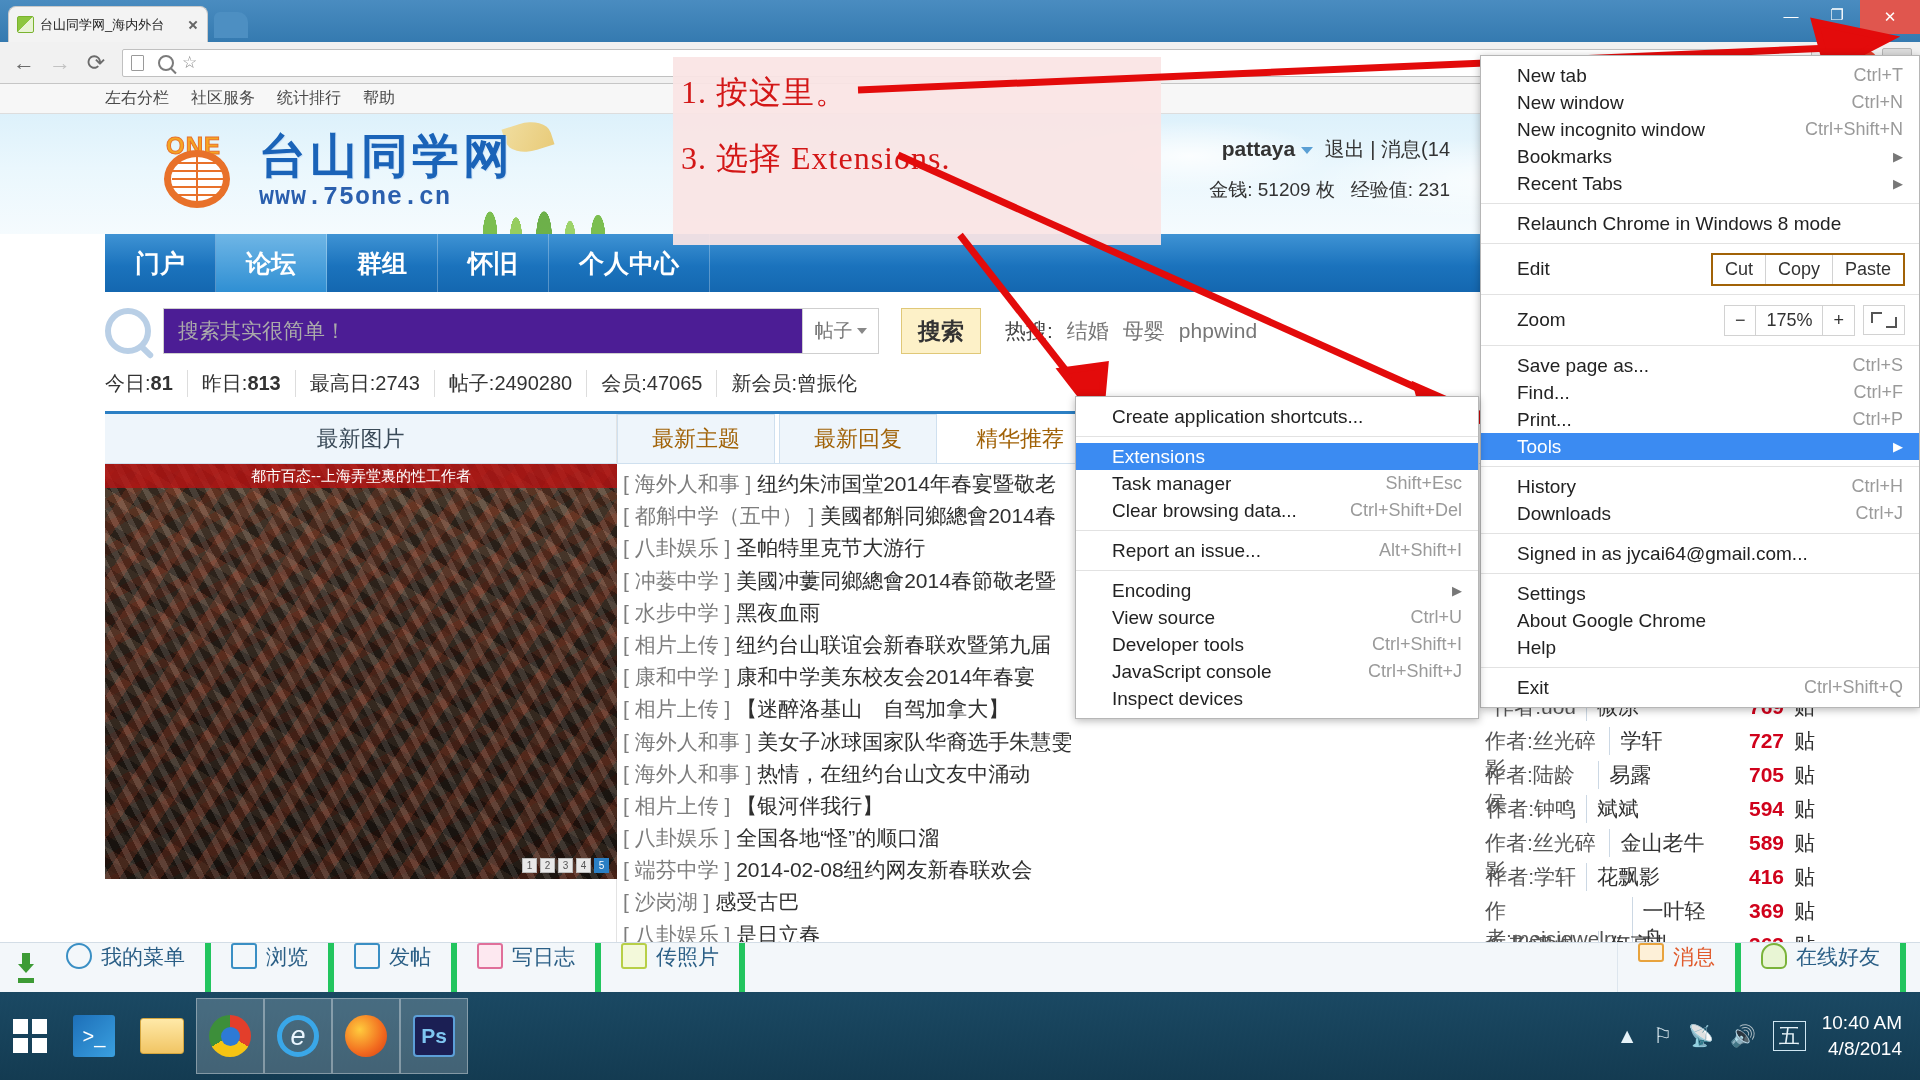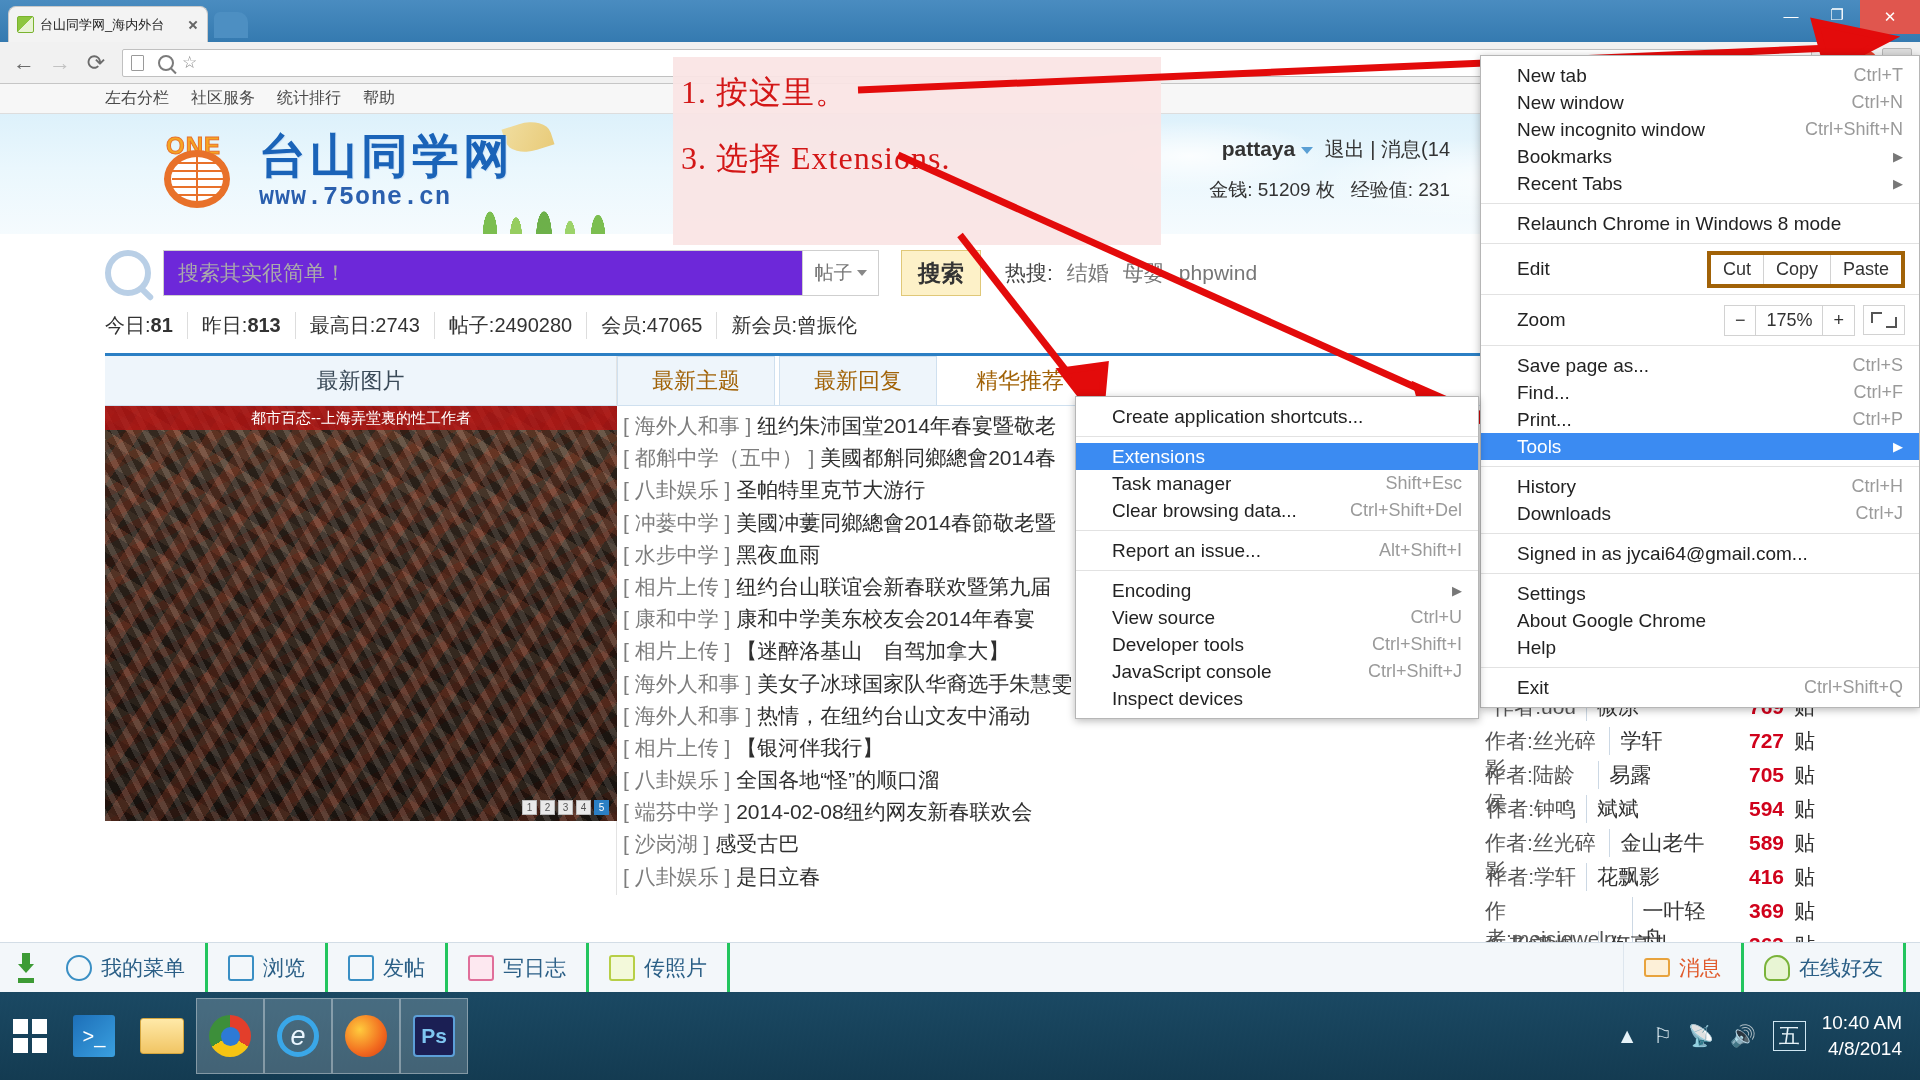--- a/index.html
+++ b/index.html
@@ -155,21 +155,21 @@
   .mainnav .navitem{
     display:flex;align-items:center;padding:0 30px;color:#fff;font-size:25px;font-weight:bold;
     border-right:1px solid rgba(255,255,255,.28);
   }
   .mainnav .navitem.active{background:linear-gradient(180deg,#6fb6e6,#2f8fd3);}
   
   .searchrow{margin:16px 105px 0;display:flex;align-items:center;}
   .magnifier{width:46px;height:46px;border:6px solid #b9cfe6;border-radius:50%;position:relative;flex:none;margin-right:12px;}
   .magnifier::after{content:"";position:absolute;right:-10px;bottom:-6px;width:18px;height:6px;
                     background:#b9cfe6;border-radius:3px;transform:rotate(45deg);}
-  .searchbox{flex:none;width:640px;height:46px;border:1px solid #cfcfcf;background:#6d28d9;
+  .searchbox{flex:none;width:640px;height:46px;border:1px solid #cfcfcf;background:#4c1d95;
              display:flex;align-items:center;padding:0 14px;font-size:21px;color:#aaa;}
   .searchtype{width:76px;height:46px;border:1px solid #cfcfcf;border-left:none;background:#fff;
               display:flex;align-items:center;justify-content:center;font-size:19px;color:#777;}
   .searchtype .tcaret{display:inline-block;width:0;height:0;margin-left:4px;
     border-left:5px solid transparent;border-right:5px solid transparent;border-top:6px solid #888;}
   .searchbtn{margin-left:22px;width:80px;height:46px;background:#fdf1c8;border:1px solid #e0c878;
              display:flex;align-items:center;justify-content:center;font-size:23px;font-weight:bold;color:#333;}
   .hotsearch{margin-left:24px;font-size:21px;color:#555;display:flex;gap:14px;align-items:baseline;}
   .hotsearch .hs-label{color:#444;}
   .hotsearch .hs-item{color:#777;}
@@ -232,38 +232,38 @@
   #main-menu{right:0;top:55px;width:440px;padding:6px 0;}
   .mi{height:27px;display:flex;align-items:center;padding:0 16px 0 36px;white-space:nowrap;}
   .mi .lbl{flex:1;}
   .mi .acc{color:#9a9a9a;font-size:18px;}
   .mi .sub-arrow{color:#777;font-size:13px;margin-left:10px;}
   .mi.sel{background:#3b8bf2;color:#fff;}
   .mi.sel .sub-arrow{color:#fff;}
   .msep{height:1px;background:#e2e2e2;margin:6px 0;}
   .mi-row{height:38px;display:flex;align-items:center;padding:0 14px 0 36px;}
   .mi-row .lbl{flex:1;}
-  .btn-grp{display:flex;border:4px solid #a16207;}
+  .btn-grp{display:flex;border:2px solid #a16207;}
   .btn-grp div{padding:4px 12px;border-right:1px solid #d2d2d2;font-size:18px;color:#333;}
   .btn-grp div:last-child{border-right:none;}
   .zoom-grp{display:flex;align-items:center;border:1px solid #d2d2d2;}
   .zoom-grp div{padding:4px 10px;border-right:1px solid #d2d2d2;font-size:18px;color:#333;}
   .zoom-grp div:last-child{border-right:none;}
   .fs-btn{width:42px;height:30px;border:1px solid #d2d2d2;margin-left:8px;position:relative;}
   .fs-btn::before,.fs-btn::after{content:"";position:absolute;width:9px;height:9px;}
   .fs-btn::before{left:7px;top:6px;border-left:2px solid #555;border-top:2px solid #555;}
   .fs-btn::after{right:7px;bottom:6px;border-right:2px solid #555;border-bottom:2px solid #555;}
   #tools-menu{left:1075px;top:396px;width:404px;padding:6px 0;}
   
   .sitefoot{
     position:absolute;left:0;right:0;bottom:0;height:50px;background:#f3f7fa;border-top:1px solid #d3dde6;
     display:flex;align-items:center;padding:0 14px;font-size:21px;color:#2b5f86;
   }
-  .sitefoot .fi{display:flex;align-items:center;gap:9px;padding:0 20px;height:100%;
-                border-right:3px solid #22c55e;}
+  .sitefoot .fi{display:flex;gap:9px;padding:0 20px;height:100%;
+                border-right:6px solid #22c55e;}
   .sitefoot .fi:first-child{border-left:1px solid #dde6ee;}
   .sf-ico{width:26px;height:26px;border-radius:3px;flex:none;}
   .sf-right{margin-left:auto;display:flex;height:100%;}
   .dl-arrow{width:26px;height:30px;position:relative;margin-right:6px;flex:none;}
   .dl-arrow::before{content:"";position:absolute;left:8px;top:0;width:8px;height:12px;background:#3d9b35;}
   .dl-arrow::after{content:"";position:absolute;left:4px;top:11px;border-left:8px solid transparent;
                    border-right:8px solid transparent;border-top:9px solid #3d9b35;}
   .dl-bar{position:absolute;left:4px;bottom:0;width:16px;height:5px;background:#3d9b35;}
   
   #taskbar{
@@ -361,20 +361,27 @@
         <div class="user-row2">
           <span>金钱:</span>
           <span>51209 枚</span>
           &nbsp;
           <span>经验值:</span>
           <span>231</span>
         </div>
       </div>
     </div>
 
+    <div class="mainnav">
+      <div class="navitem">门户</div>
+      <div class="navitem active">论坛</div>
+      <div class="navitem">群组</div>
+      <div class="navitem">怀旧</div>
+      <div class="navitem">个人中心</div>
+    </div>
 
     <div class="searchrow">
       <div class="magnifier"></div>
       <div class="searchbox">搜索其实很简单！</div>
       <div class="searchtype">
         <span>帖子</span>
           <i class="tcaret"></i>
       </div>
       <div class="searchbtn">搜索</div>
       <div class="hotsearch">

